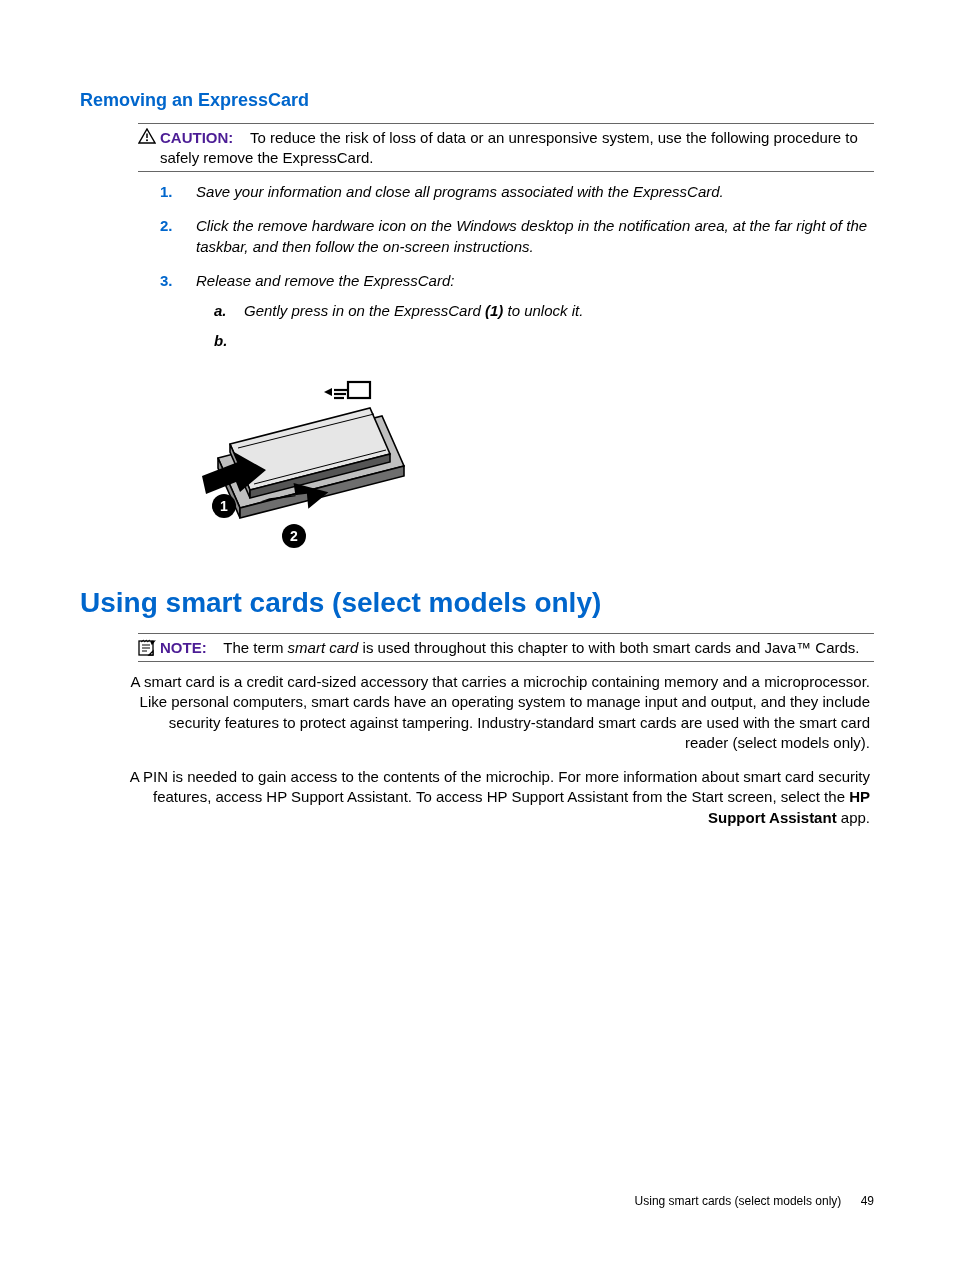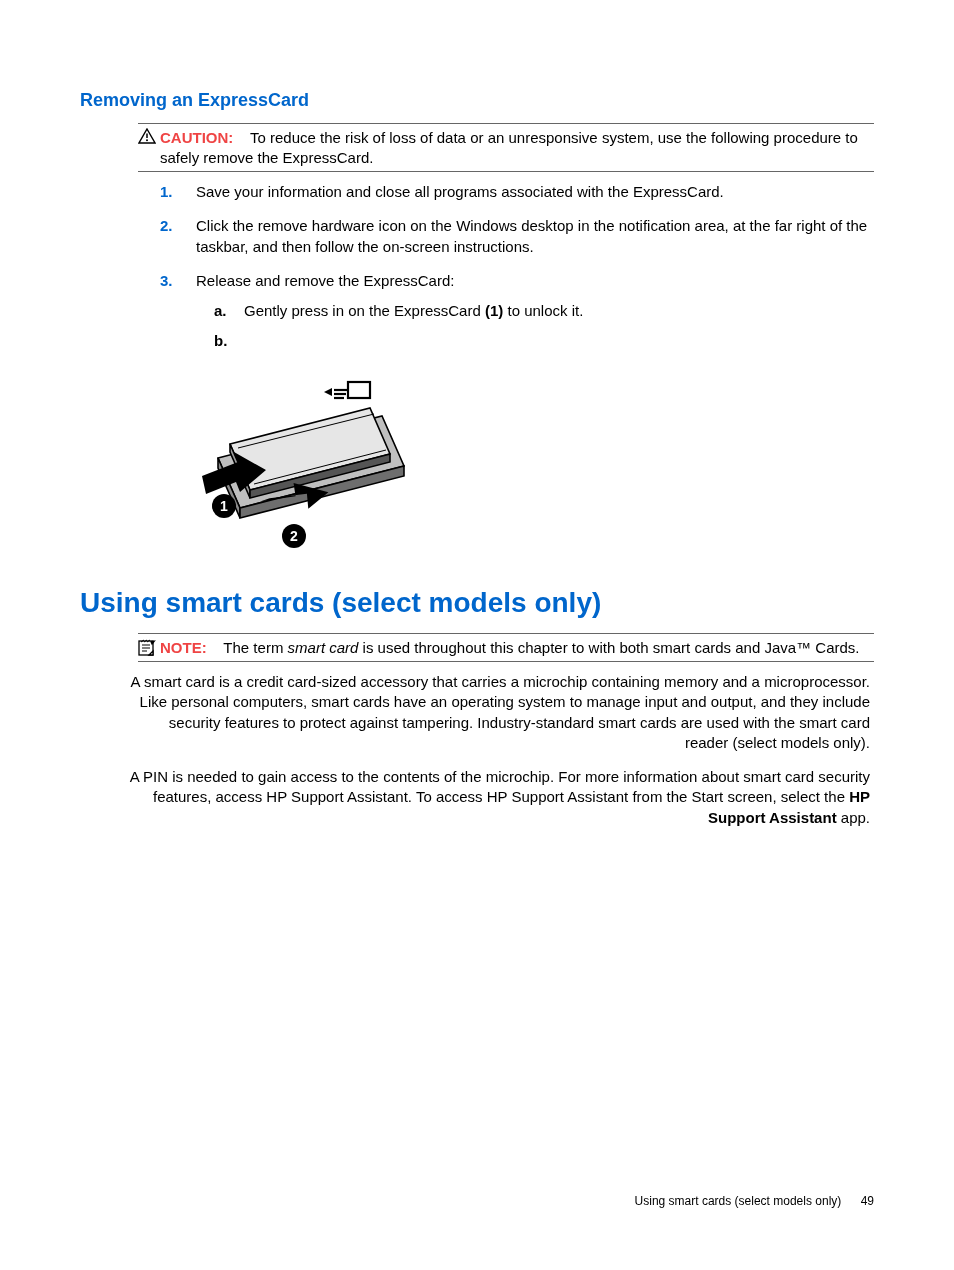--- a/index.html
+++ b/index.html
@@ -43,38 +43,39 @@
       left: 0;
       top: 4px;
       width: 20px;
     }
     .callout-body {
       padding-left: 22px;
       line-height: 1.3;
     }
     .callout-label {
       font-weight: bold;
-      color: #ef4444;
+      color: #4c1d95;
     }
     .ol {
       margin-left: 80px;
       margin-top: 8px;
     }
     .ol-item {
       display: flex;
       margin-bottom: 14px;
       line-height: 1.35;
     }
     .ol-num {
       color: #0066cc;
       font-weight: bold;
       min-width: 36px;
     }
     .ol-text {
       flex: 1;
+      font-style: italic;
     }
     .sub-ol {
       margin-left: 18px;
       margin-top: 10px;
     }
     .sub-item {
       display: flex;
       margin-bottom: 10px;
     }
     .sub-letter {

